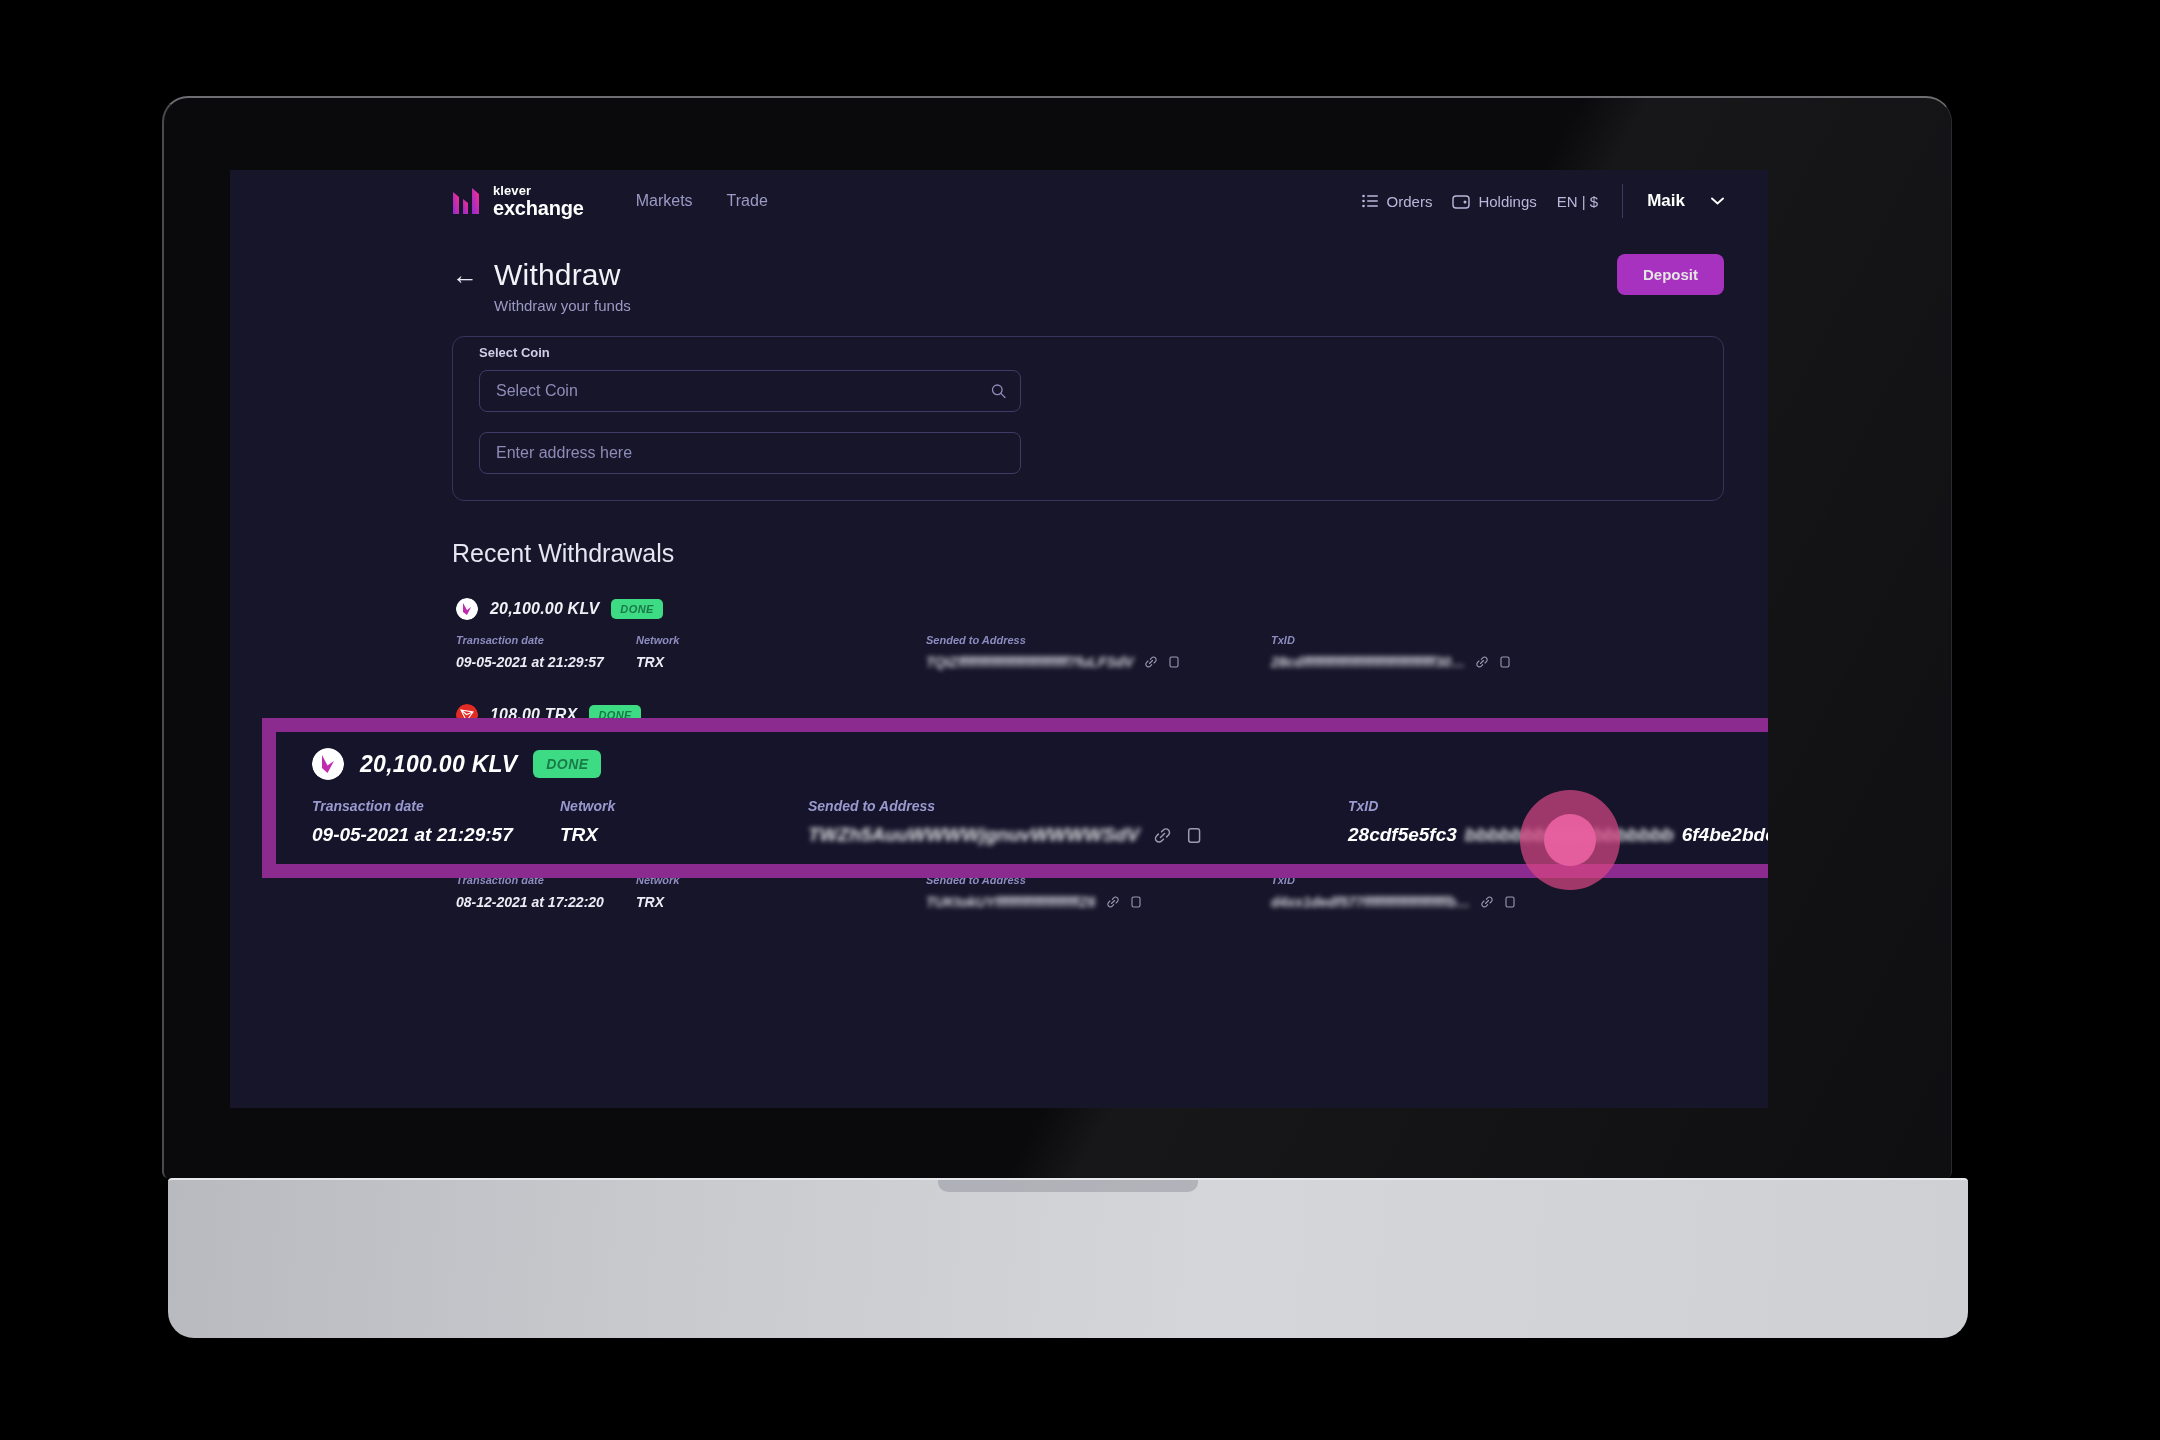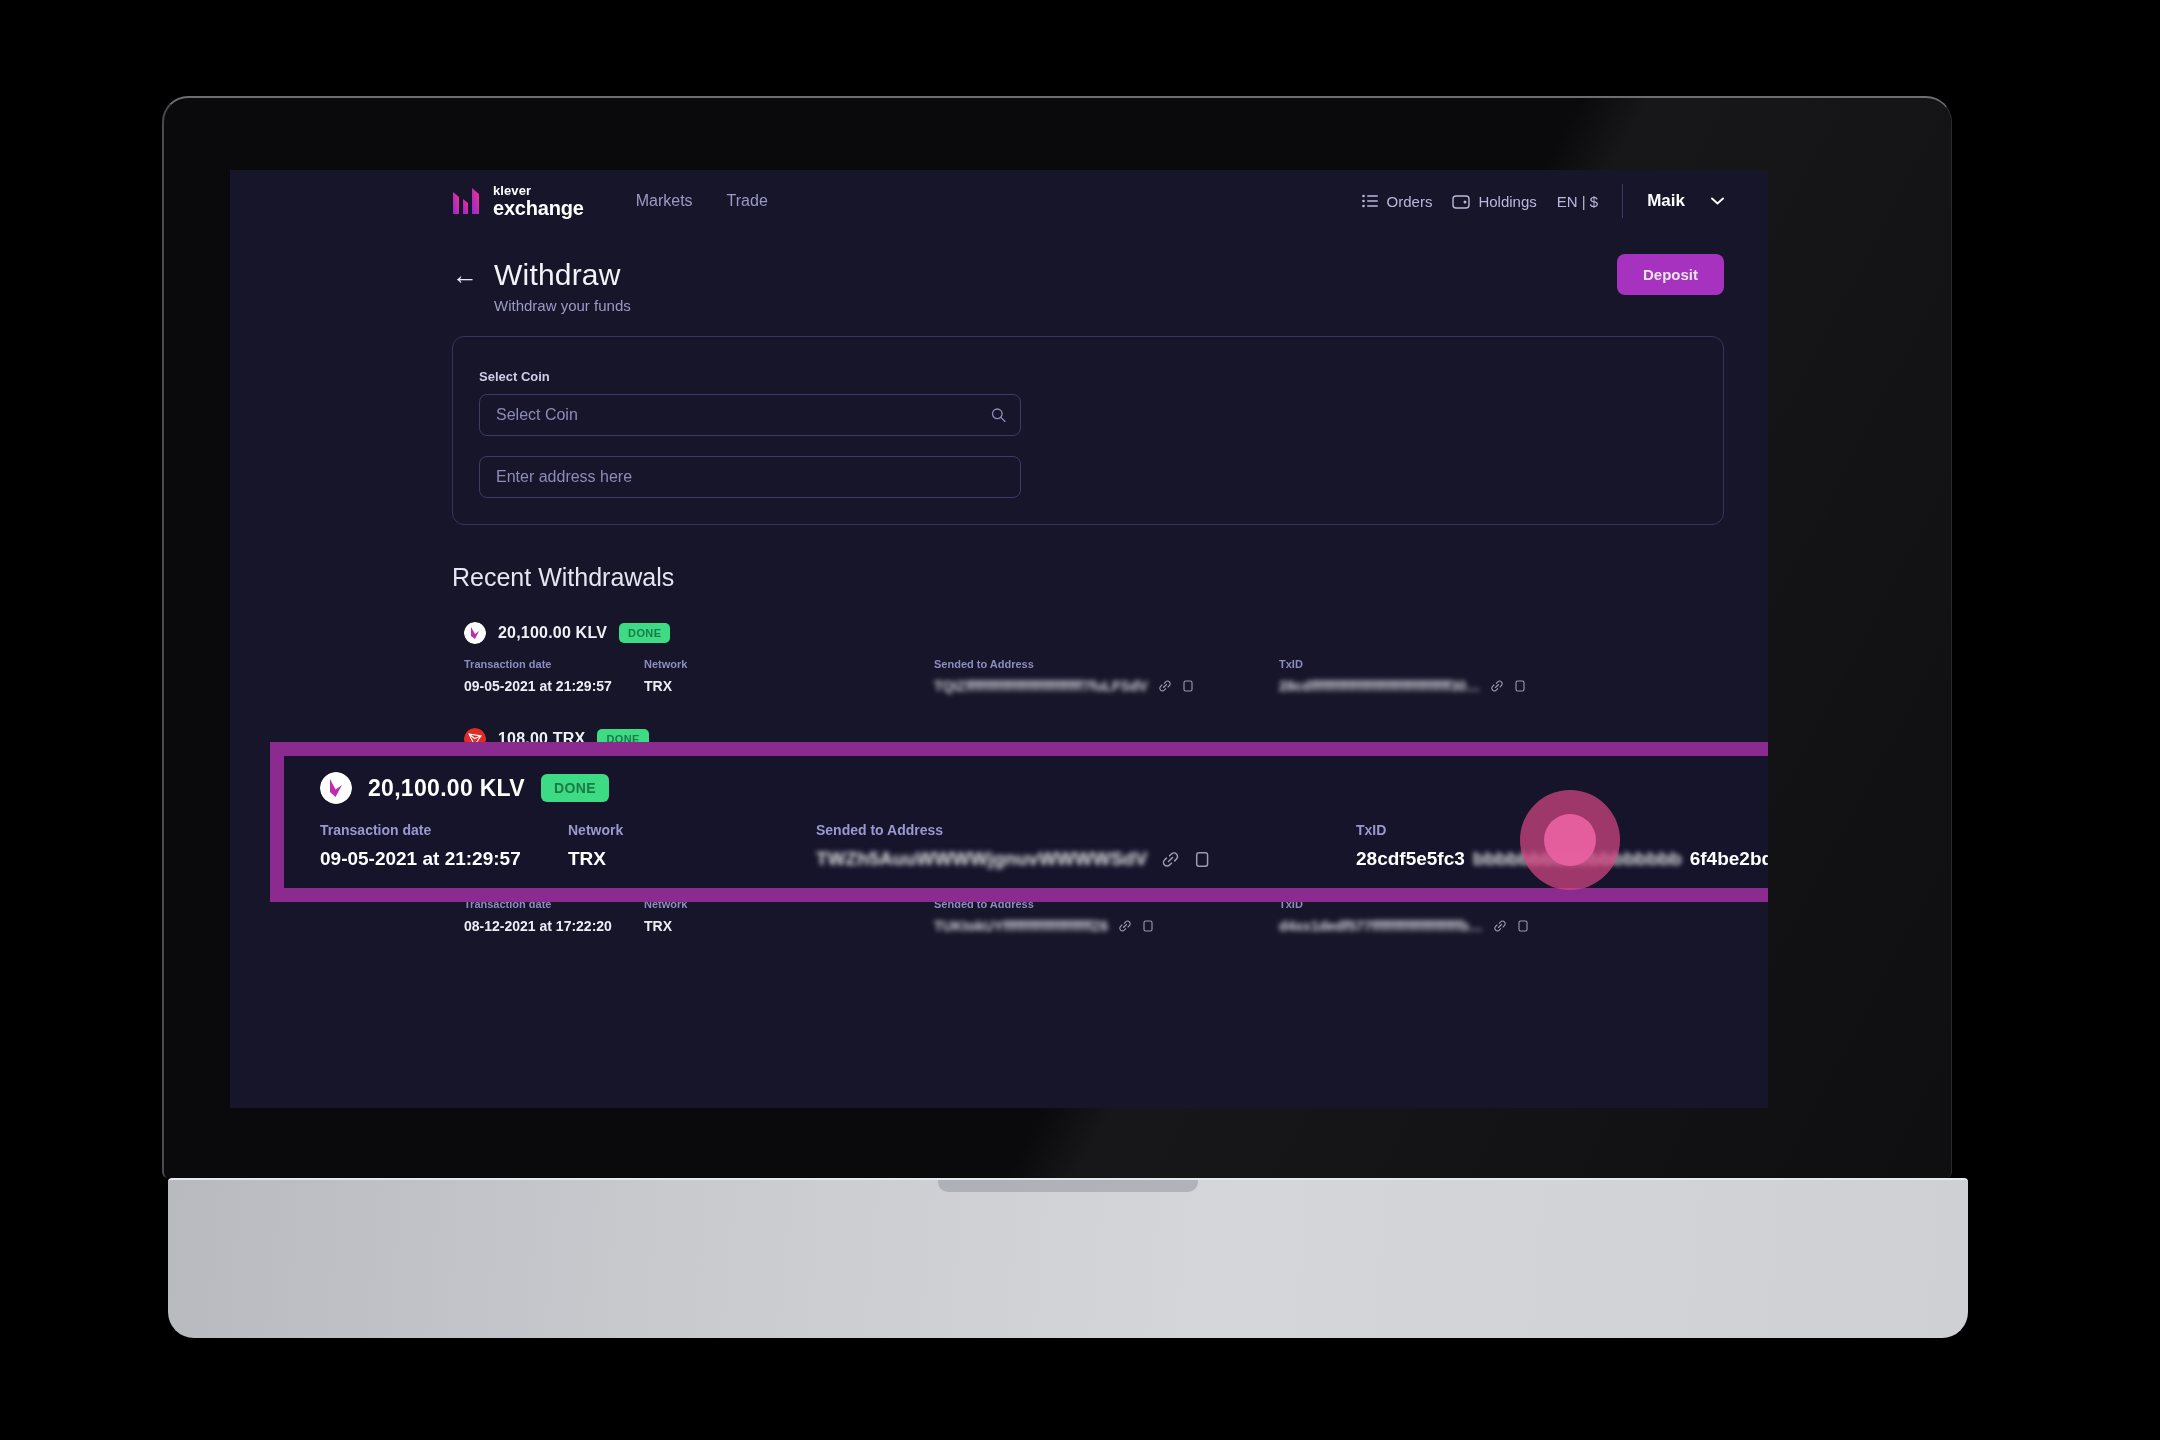--- a/index.html
+++ b/index.html
@@ -85,40 +85,40 @@
     background: #a832c0; color: #e5e5e5;
     font-size: 15px; font-weight: 700;
     padding: 12px 26px; border: none; border-radius: 8px;
   }
 
   
   .coin-card {
     margin: 22px 44px 0 222px;
     border: 1px solid #36345c;
     border-radius: 12px;
-    padding: 32px 26px 26px;
+    padding: 8px 26px 26px;
   }
   .field-label { color: #cfcee8; font-size: 13px; font-weight: 700; margin-bottom: 10px; }
   .input-wrap { position: relative; width: 542px; }
   .app-input {
     width: 100%; height: 42px;
     background: transparent;
     border: 1px solid #3d3b68;
     border-radius: 8px;
     color: #8d8cb8; font-size: 16px;
     padding: 0 42px 0 16px;
     font-family: "Liberation Sans", sans-serif;
   }
   .app-input::placeholder { color: #8d8cb8; }
   .in-icon { position: absolute; right: 15px; top: 50%; transform: translateY(-50%); }
   .addr-wrap { margin-top: 20px; }
 
   
   .section-title { color: #e6e6f2; font-size: 25px; margin: 38px 44px 0 222px; font-weight: 400; }
-  .wlist { margin: 22px 0 0 12px; position: relative; }
+  .wlist { margin: 22px 0 0 4px; position: relative; font-style: italic; }
 
   .wrow { padding: 8px 44px 8px 222px; }
   .wrow-top { display: flex; align-items: center; gap: 12px; }
   .coin-ico { width: 22px; height: 22px; border-radius: 50%; flex: none; }
   .coin-amt { color: #f0f0f7; font-size: 16px; font-weight: 700; letter-spacing: .2px; }
   .badge {
     background: #3ddc84; color: #1a7a49;
     font-size: 11px; font-weight: 700; letter-spacing: .4px;
     padding: 4px 9px; border-radius: 5px;
   }

